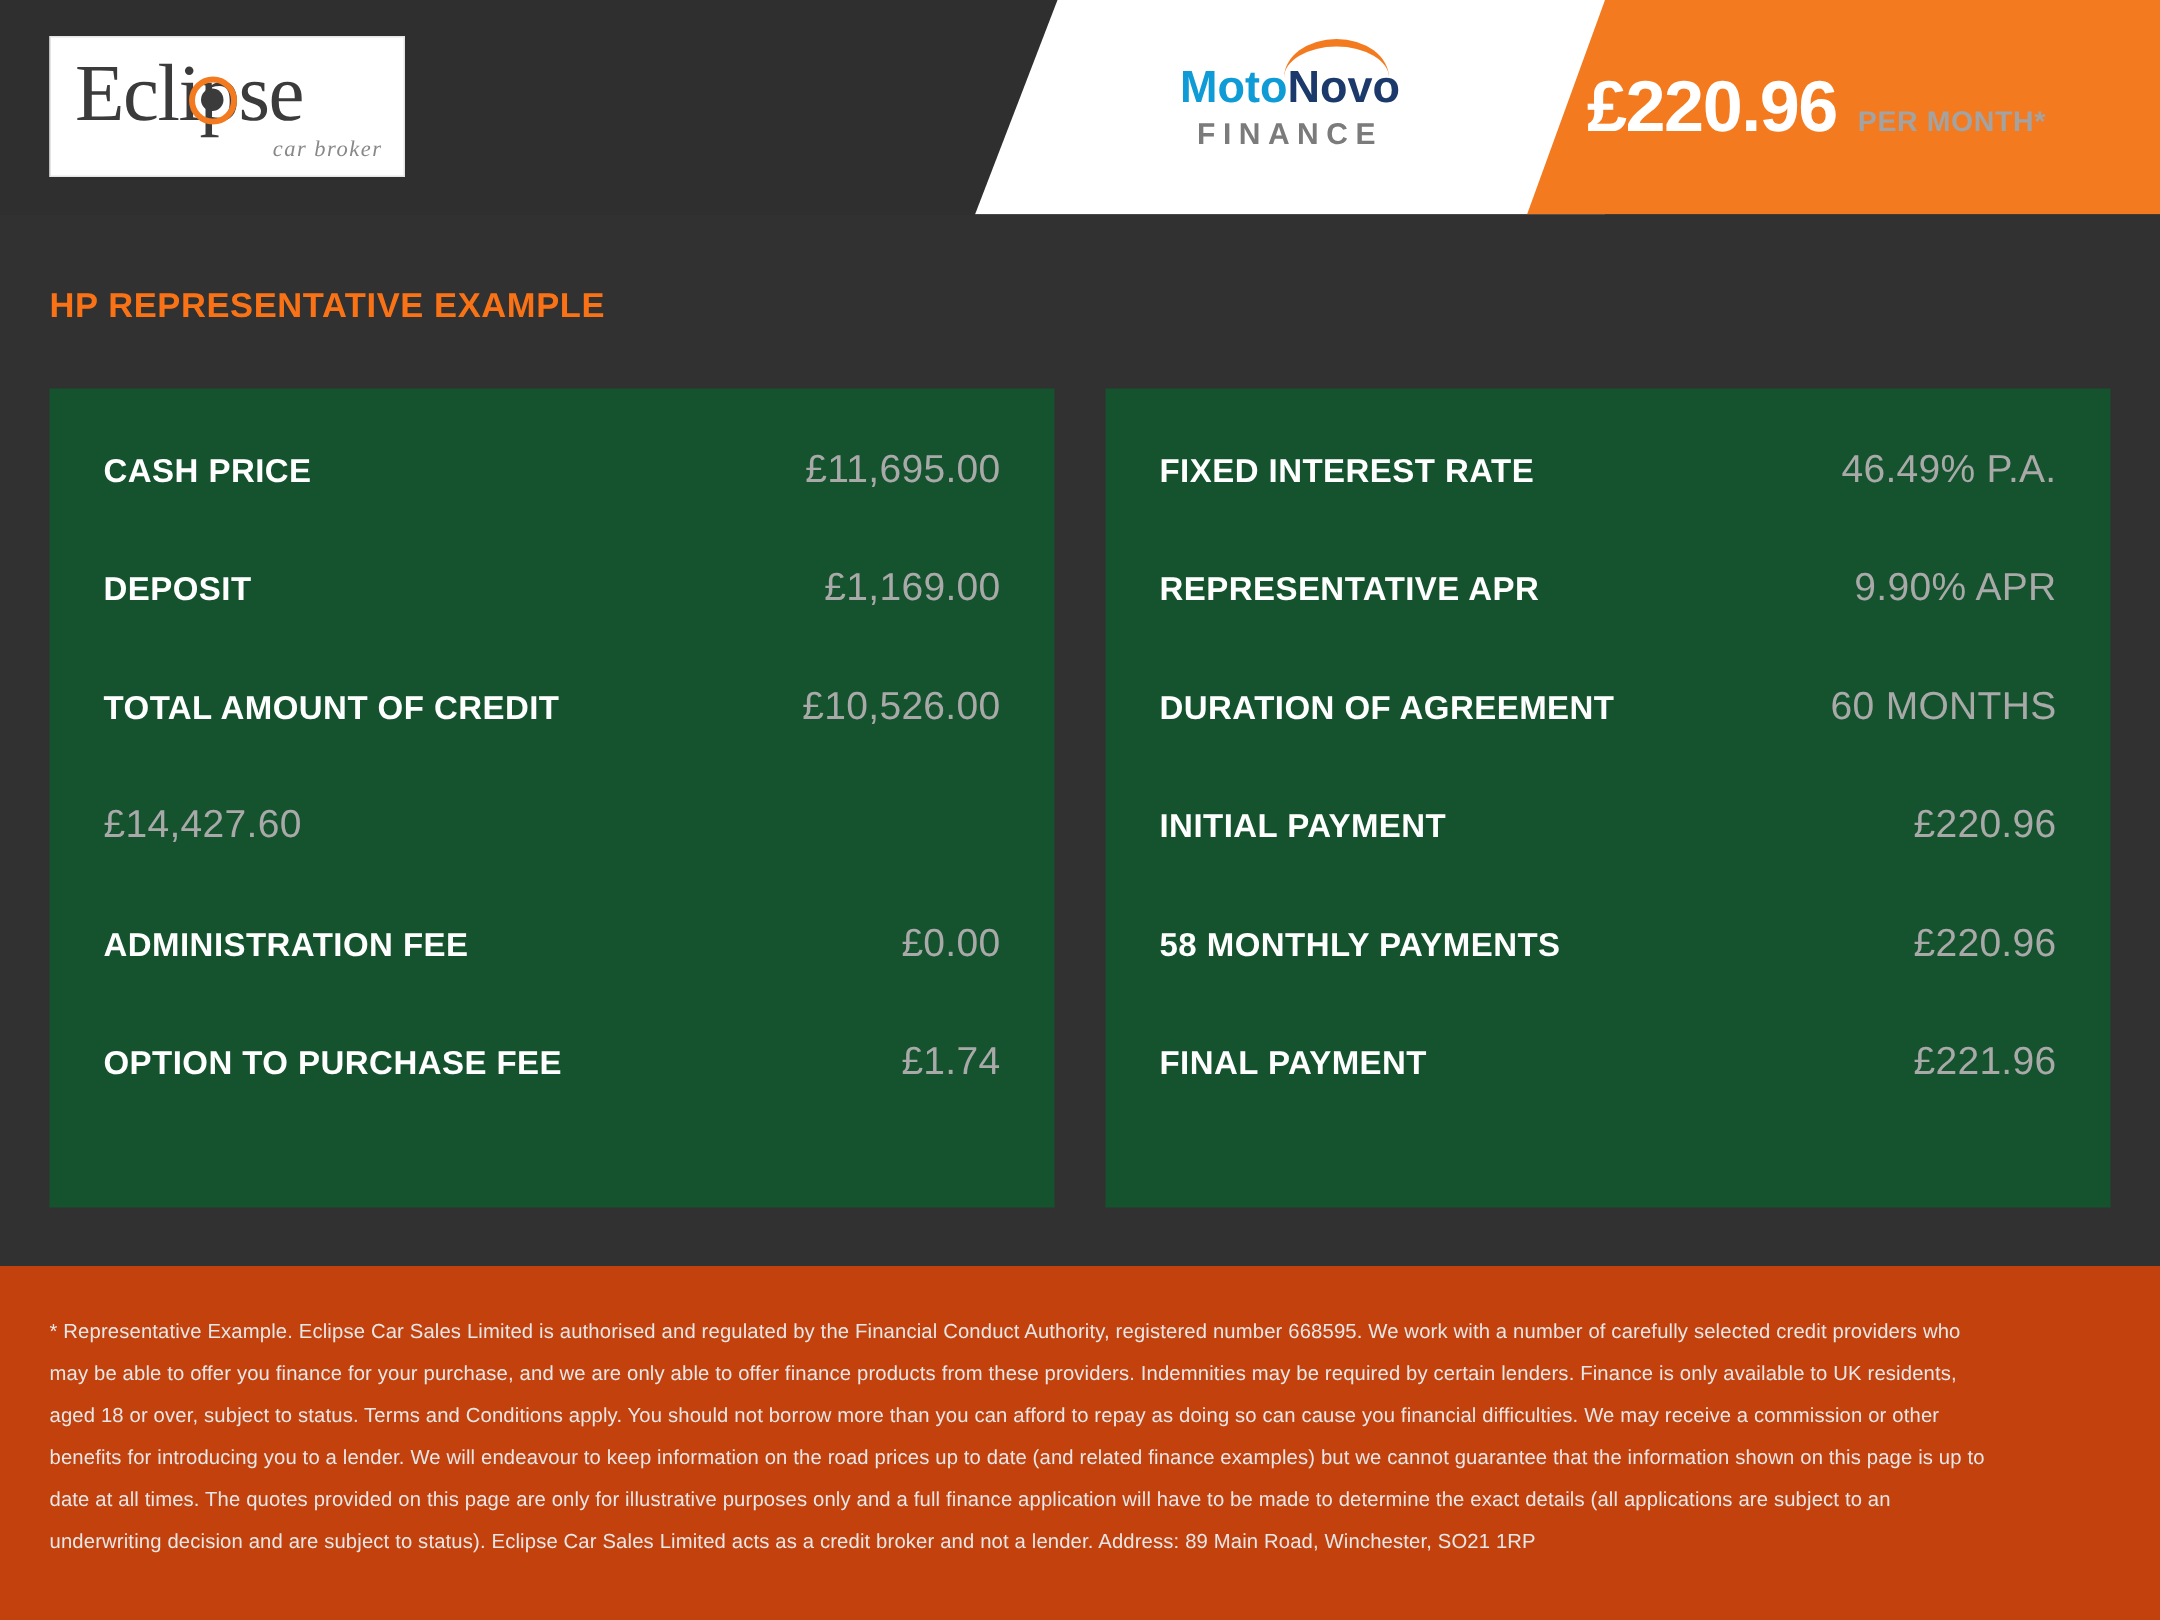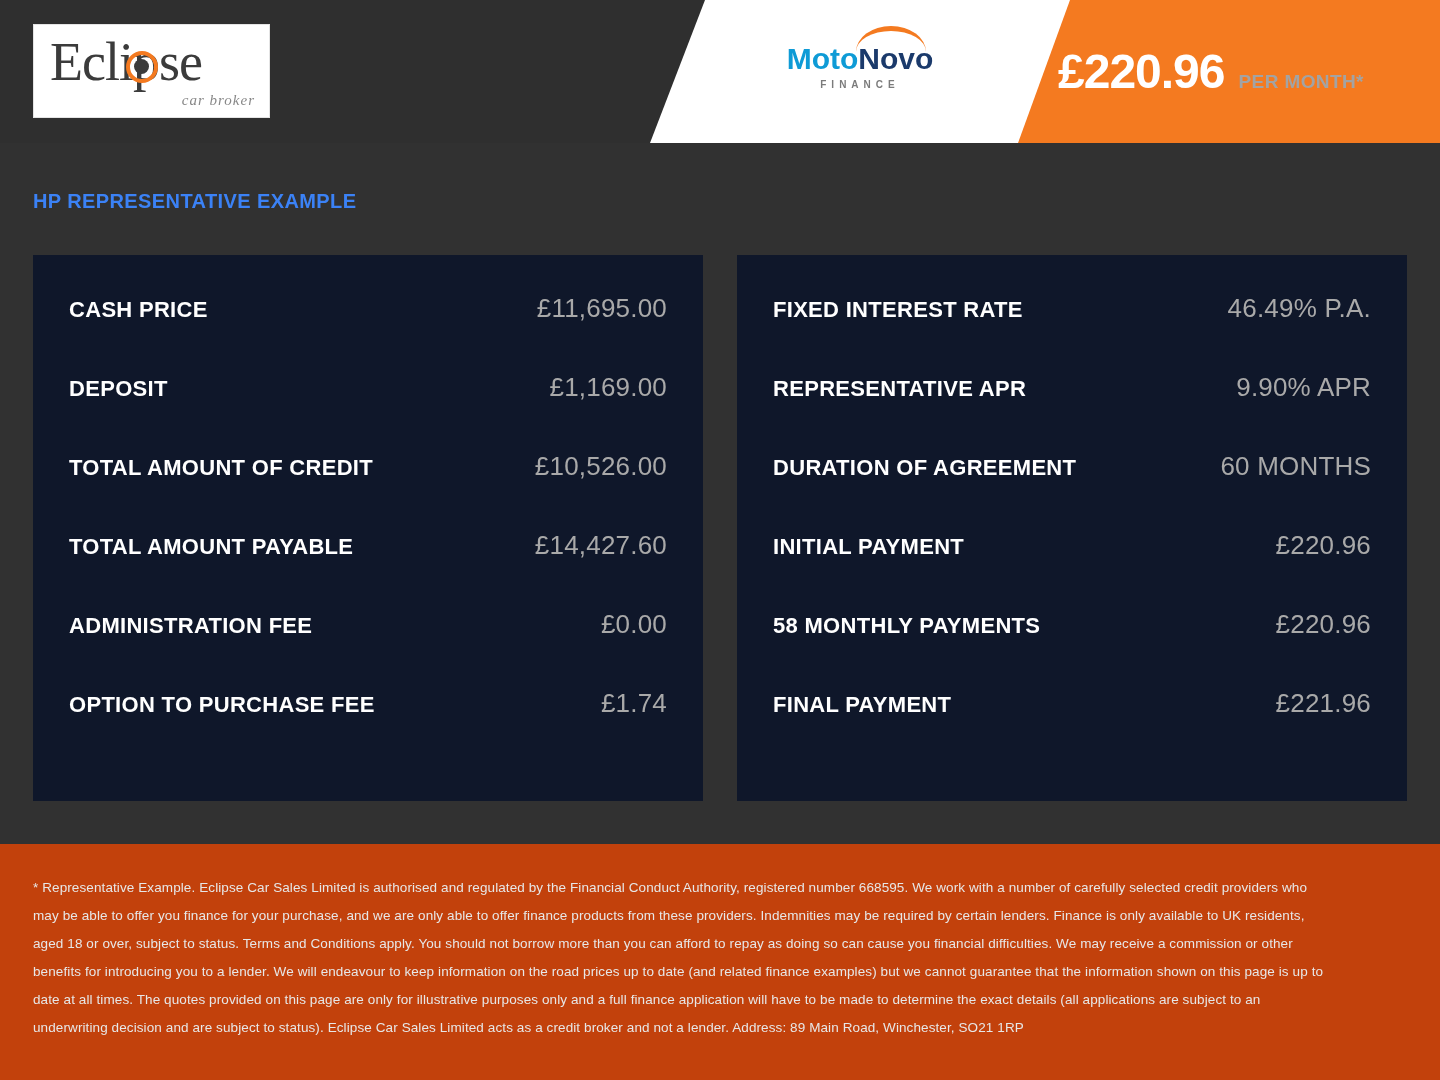--- a/index.html
+++ b/index.html
@@ -112,21 +112,21 @@
   .lender-name {
     font-family: "Liberation Sans", sans-serif;
     font-size: 30px;
     font-weight: bold;
     letter-spacing: 0px;
     color: #0e9bd6;
   }
   .lender-name .novo { color: #1b3a6b; }
   .lender-sub {
     margin-top: 6px;
-    font-size: 10px;
+    font-size: 20px;
     letter-spacing: 5px;
     color: #7b7b7b;
     font-weight: bold;
   }
   .lender-swoosh {
     position: absolute;
     left: 96px;
     top: -18px;
     width: 70px;
     height: 26px;
@@ -157,33 +157,33 @@
 
   
   .content {
     flex: 1 1 auto;
     position: relative;
     padding: 0 33px;
     box-sizing: border-box;
   }
   .section-title {
     margin-top: 47px;
-    font-size: 20px;
+    font-size: 23px;
     font-weight: bold;
     letter-spacing: 0.4px;
-    color: #3b82f6;
+    color: #f97316;
   }
 
   .panels {
     margin-top: 42px;
     display: flex;
     gap: 34px;
   }
   .panel {
-    background: #0f172a;
+    background: #14532d;
     width: 673px;
     box-sizing: border-box;
     padding: 38px 36px 34px 36px;
   }
   .row {
     display: flex;
     align-items: baseline;
     justify-content: space-between;
     height: 79px;
   }
@@ -261,21 +261,20 @@
         </div>
         <div class="row">
           <span class="row-label">DEPOSIT</span>
           <span class="row-value">£1,169.00</span>
         </div>
         <div class="row">
           <span class="row-label">TOTAL AMOUNT OF CREDIT</span>
           <span class="row-value">£10,526.00</span>
         </div>
         <div class="row">
-          <span class="row-label">TOTAL AMOUNT PAYABLE</span>
           <span class="row-value">£14,427.60</span>
         </div>
         <div class="row">
           <span class="row-label">ADMINISTRATION FEE</span>
           <span class="row-value">£0.00</span>
         </div>
         <div class="row">
           <span class="row-label">OPTION TO PURCHASE FEE</span>
           <span class="row-value">£1.74</span>
         </div>

